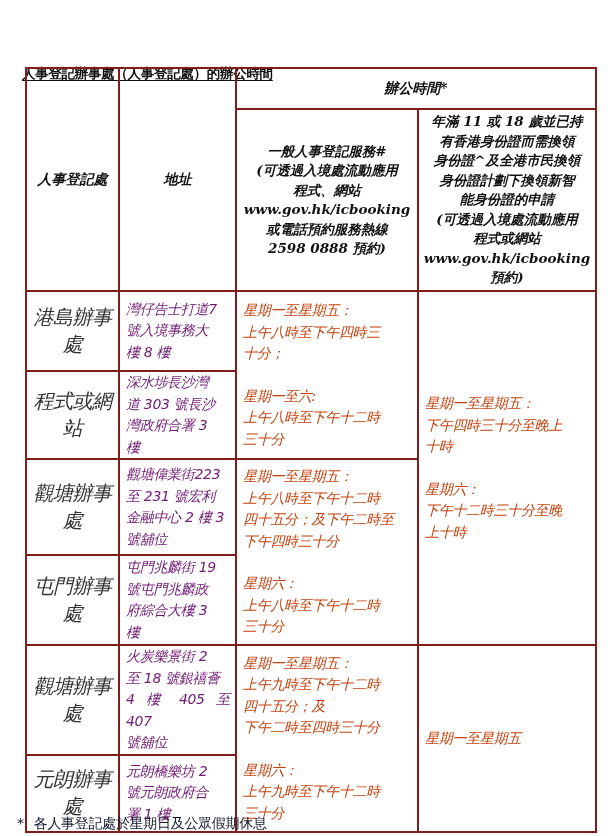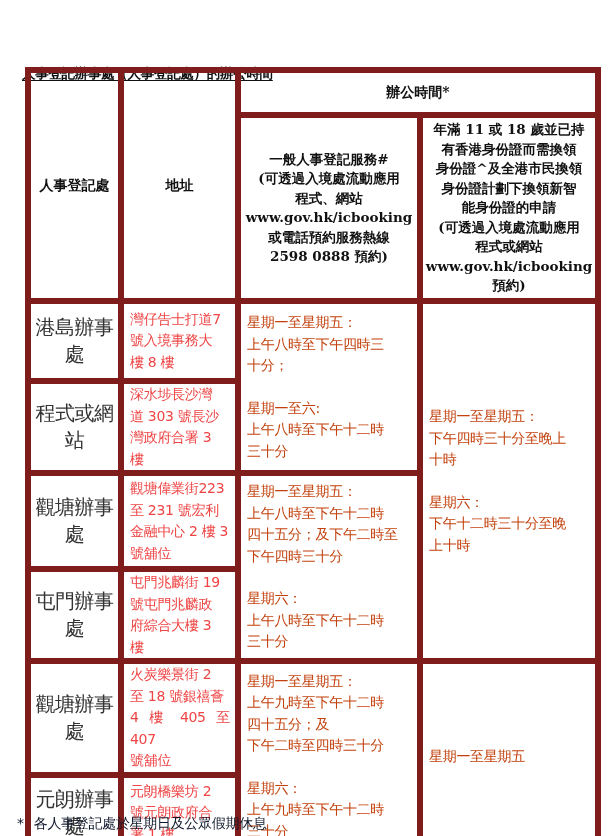--- a/index.html
+++ b/index.html
@@ -30,23 +30,24 @@
   }
   table.hours {
     position: absolute;
     left: 25px;
     top: 67px;
     width: 570px;
     border-collapse: collapse;
     table-layout: fixed;
   }
   table.hours td, table.hours th {
-    border: 6px solid #7f1d1d;
+    border: 2px solid #7f1d1d;
     padding: 0;
     vertical-align: middle;
+    font-style: italic;
   }
   th {
     font-weight: bold;
     color: #111111;
     text-align: center;
     font-size: 13.5px;
     line-height: 19.5px;
   }
   th.office-h, th.addr-h { font-size: 14px; }
   th.hours-top { height: 39px; font-size: 14px; }
@@ -57,21 +58,21 @@
     font-size: 20px;
     color: #333;
     font-family: "DejaVu Sans", "Liberation Sans", sans-serif;
     letter-spacing: -0.5px;
   }
   .addr {
     font-size: 14px;
     line-height: 21.5px;
     padding: 0 5px 0 6px !important;
     text-align: justify;
-    color: #ef4444;
+    color: #701a75;
     font-family: "DejaVu Sans", "Liberation Sans", sans-serif;
     letter-spacing: -0.3px;
     white-space: pre-line;
   }
   .hours-cell {
     font-size: 14px;
     line-height: 21.5px;
     padding: 0 4px 0 6px !important;
     color: #c2410c;
     font-family: "DejaVu Sans", "Liberation Sans", sans-serif;

